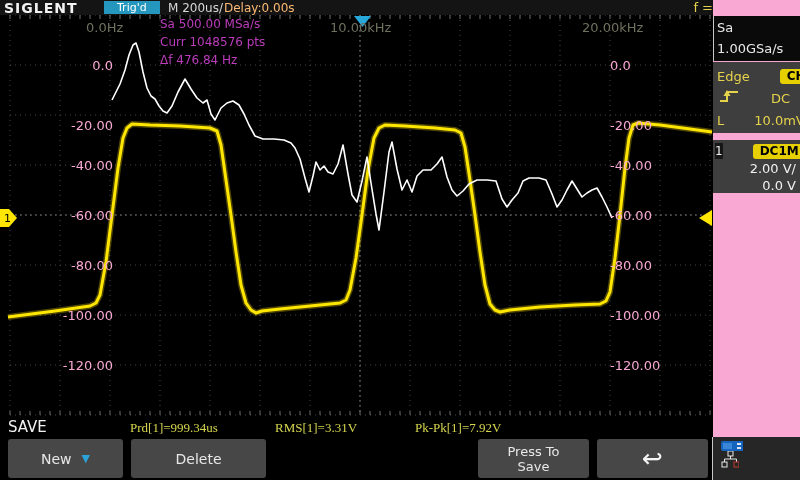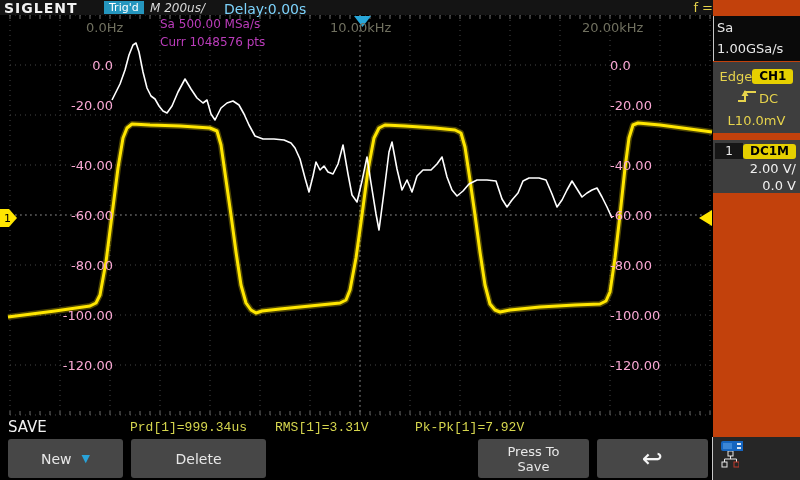--- a/index.html
+++ b/index.html
@@ -4,51 +4,51 @@
 <style>
   * { margin:0; padding:0; box-sizing:border-box; }
   html,body { background:#000; }
   .screen {
     position:relative; width:800px; height:480px; background:#000;
     font-family:"DejaVu Sans", sans-serif; overflow:hidden; color:#ddd;
   }
   
   .topbar { position:absolute; left:0; top:0; width:800px; height:15px; background:#141414; }
   .brand { position:absolute; left:4px; top:0px; font-size:14px; font-weight:800; letter-spacing:1px; color:#f2f2f2; }
-  .trig-badge { position:absolute; left:104px; top:1px; height:13px; padding:0 5px; background:#2596be; color:#fff; font-size:11px; line-height:13px; }
-  .timebase { position:absolute; left:150px; top:1px; font-size:12px; color:#d8d8d8;font-style:italic; }
-  .delay { position:absolute; left:224px; top:1px; font-size:14px; color:#7dd3fc; }
+  .trig-badge { position:absolute; left:104px; top:1px; height:13px; padding:0 13px; background:#2596be; color:#fff; font-size:11px; line-height:13px; }
+  .timebase { position:absolute; left:168px; top:1px; font-size:12px; color:#d8d8d8; }
+  .delay { position:absolute; left:224px; top:1px; font-size:12px; color:#fdba74; }
   .fcounter { position:absolute; right:5px; top:0px; font-size:13px; color:#e6d34c; }
   
   .plot { position:absolute; left:0; top:15px; width:713px; height:405px; }
   .plot svg { position:absolute; left:0; top:0; }
   .gl { stroke:#474747; stroke-width:1; stroke-dasharray:1 4; }
   .axis { stroke:#6d6d6d; stroke-width:1; stroke-dasharray:2 3; }
   .tick { stroke:#6d6d6d; stroke-width:1; }
   .freq-label { position:absolute; top:5px; font-size:13px; color:#70705f;text-align:right; }
   .fl-0 { left:86px; } .fl-1 { left:330px; } .fl-2 { left:582px; }
   .db-col span { position:absolute; font-size:13px; color:#f9a8d4; height:14px; }
   .db-left span { left:40px; width:73px; text-align:right; }
   .db-right span { left:610px; width:80px; text-align:left; }
-  .db-r0{top:43px} .db-r1{top:83px} .db-r2{top:143px} .db-r3{top:193px} .db-r4{top:243px} .db-r5{top:293px} .db-r6{top:343px}
+  .db-r0{top:43px} .db-r1{top:103px} .db-r2{top:143px} .db-r3{top:193px} .db-r4{top:243px} .db-r5{top:293px} .db-r6{top:343px}
   .fft-info { position:absolute; left:160px; top:0px; font-size:12px; line-height:18px; color:#bb3cbb; }
   
-  .sidebar { position:absolute; left:713px; top:0; width:87px; height:480px; background:#c2410c; }
+  .sidebar { position:absolute; left:713px; top:0; width:87px; height:480px; background:#f9a8d4; }
   .acq-box { position:absolute; left:0; top:16px; width:87px; height:45px; background:#0a0a0a; border-left:1px solid #c8c8c8; padding:1px 3px; font-size:13px; color:#e8e8e8; line-height:21px; }
   .trig-box { position:absolute; left:0; top:62px; width:87px; height:71px; background:#3e3e3e; padding:3px 4px 0 4px; }
   .chan-box { position:absolute; left:0; top:140px; width:87px; height:53px; background:#3e3e3e; padding:2px 4px 0 2px; }
-  .srow { display:flex; justify-content:center; align-items:center; height:22px; }
+  .srow { display:flex; justify-content:flex-start; align-items:center; height:22px;gap:30px; }
   .ytxt { color:#e6d34c; font-size:13px; }
   .badge { background:#e6d000; color:#000; font-size:12px; font-weight:bold; padding:0 7px; border-radius:3px; line-height:15px; }
   .ch1cell { background:#161616; color:#eee; font-size:12px; width:30px; height:16px; text-align:center; line-height:16px; }
   .wtxt { color:#f0f0f0; font-size:13px; text-align:right; line-height:17px; }
   
   .statusrow { position:absolute; left:0; top:417px; width:800px; height:20px; }
   .menu-title { position:absolute; left:8px; top:1px; font-size:15px; color:#f0f0f0; }
-  .meas { position:absolute; top:3px; font-size:13px; color:#d6d64e; font-family:Liberation Mono, monospace; }
+  .meas { position:absolute; top:3px; font-size:13px; color:#d6d64e; font-family:Liberation Serif, serif; }
   .m0 { left:130px; } .m1 { left:275px; } .m2 { left:415px; }
   .menurow { position:absolute; left:0; top:437px; width:800px; height:43px; background:#000; }
   .mbtn { position:absolute; top:2px; height:39px; background:#474747; border-radius:3px; color:#e8e8e8; font-size:14px; display:flex; align-items:center; justify-content:center; cursor:pointer; }
   .b-new { left:8px; width:115px; } .b-del { left:131px; width:135px;text-align:center; }
   .b-save { left:478px; width:111px; font-size:13px; line-height:15px; text-align:center; flex-direction:column; }
   .b-back { left:597px; width:111px; font-size:25px; color:#f5f5f5; }
   .newarrow { color:#29a3d9; font-size:11px; margin-left:10px; }
   .io-cell { position:absolute; left:712px; top:0px; width:88px; height:43px; border-left:1px solid #c8c8c8; background:#262626; padding:2px 0 0 8px; }
   .usb-icon { position:relative; width:22px; height:10px; background:#1565c0; border-radius:2px 0 0 2px; margin-top:2px; }
   .usb-icon i { position:absolute; right:2px; top:2px; width:4px; height:2px; background:#dce6f2; }
@@ -267,20 +267,21 @@
       <span class="db-r1">-20.00</span>
       <span class="db-r2">-40.00</span>
       <span class="db-r3">-60.00</span>
       <span class="db-r4">-80.00</span>
       <span class="db-r5">-100.00</span>
       <span class="db-r6">-120.00</span>
     </div>
     <div class="fft-info">
       <div>Sa 500.00 MSa/s</div>
       <div>Curr 1048576 pts</div>
+      <div>Δf 476.84 Hz</div>
     </div>
   </div>
 
   <aside class="sidebar">
     <div class="acq-box">
       <div>Sa 1.00GSa/s</div>
       <div>Curr 2.80Mpts</div>
     </div>
     <div class="trig-box">
       <div class="srow">

